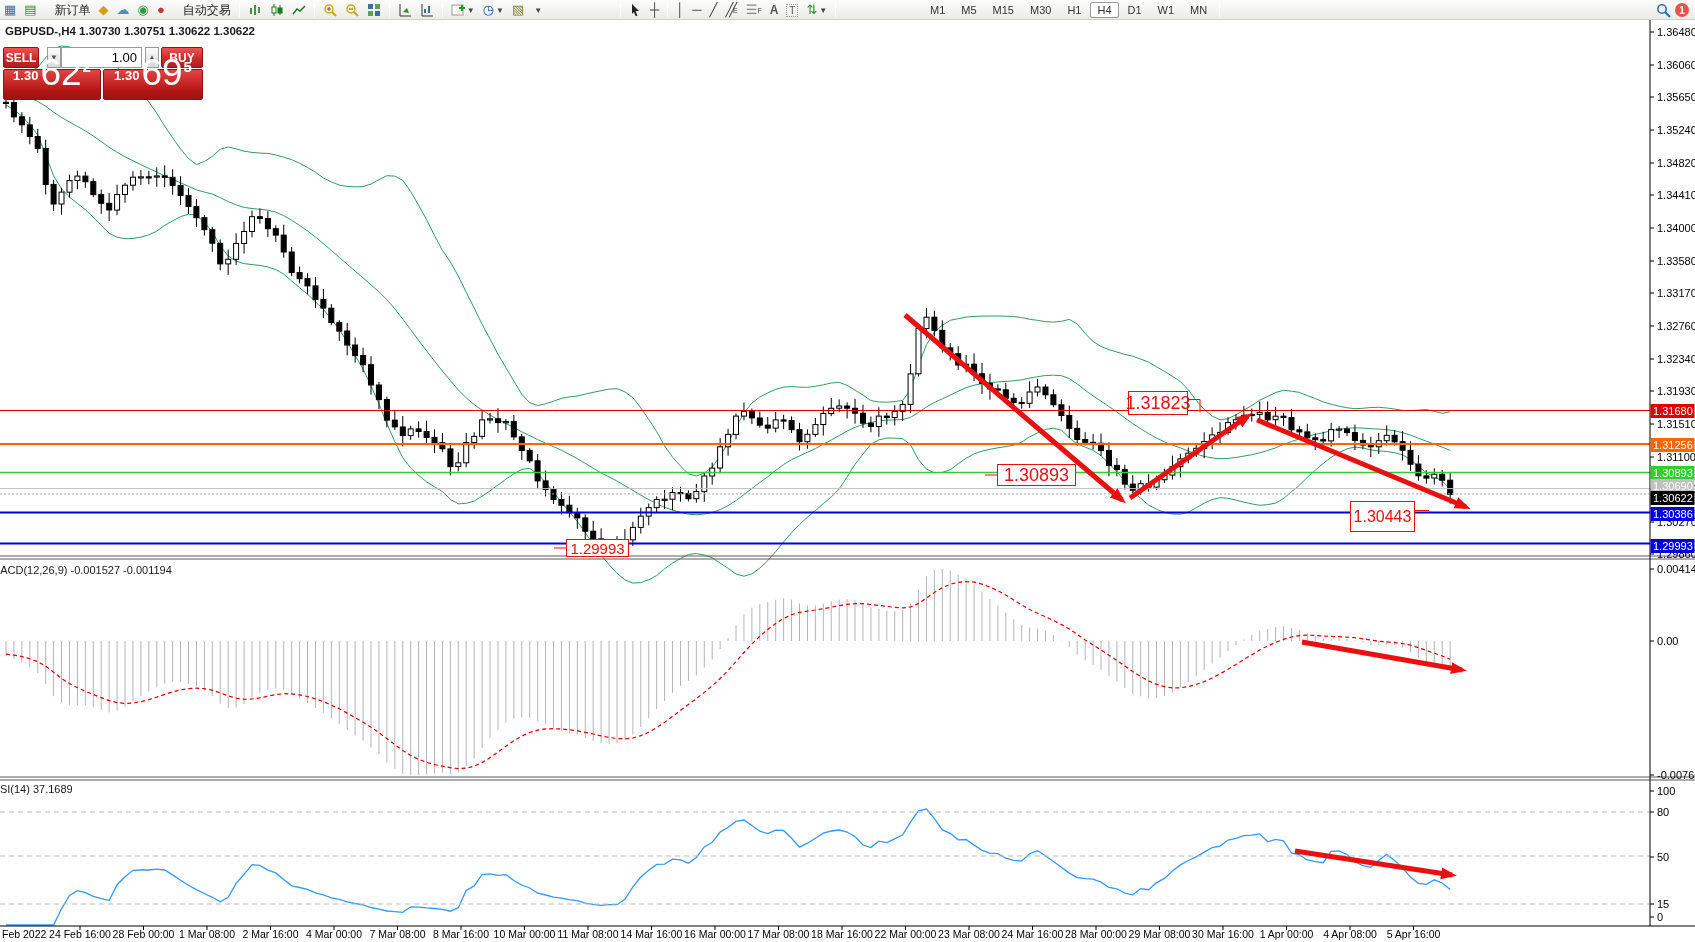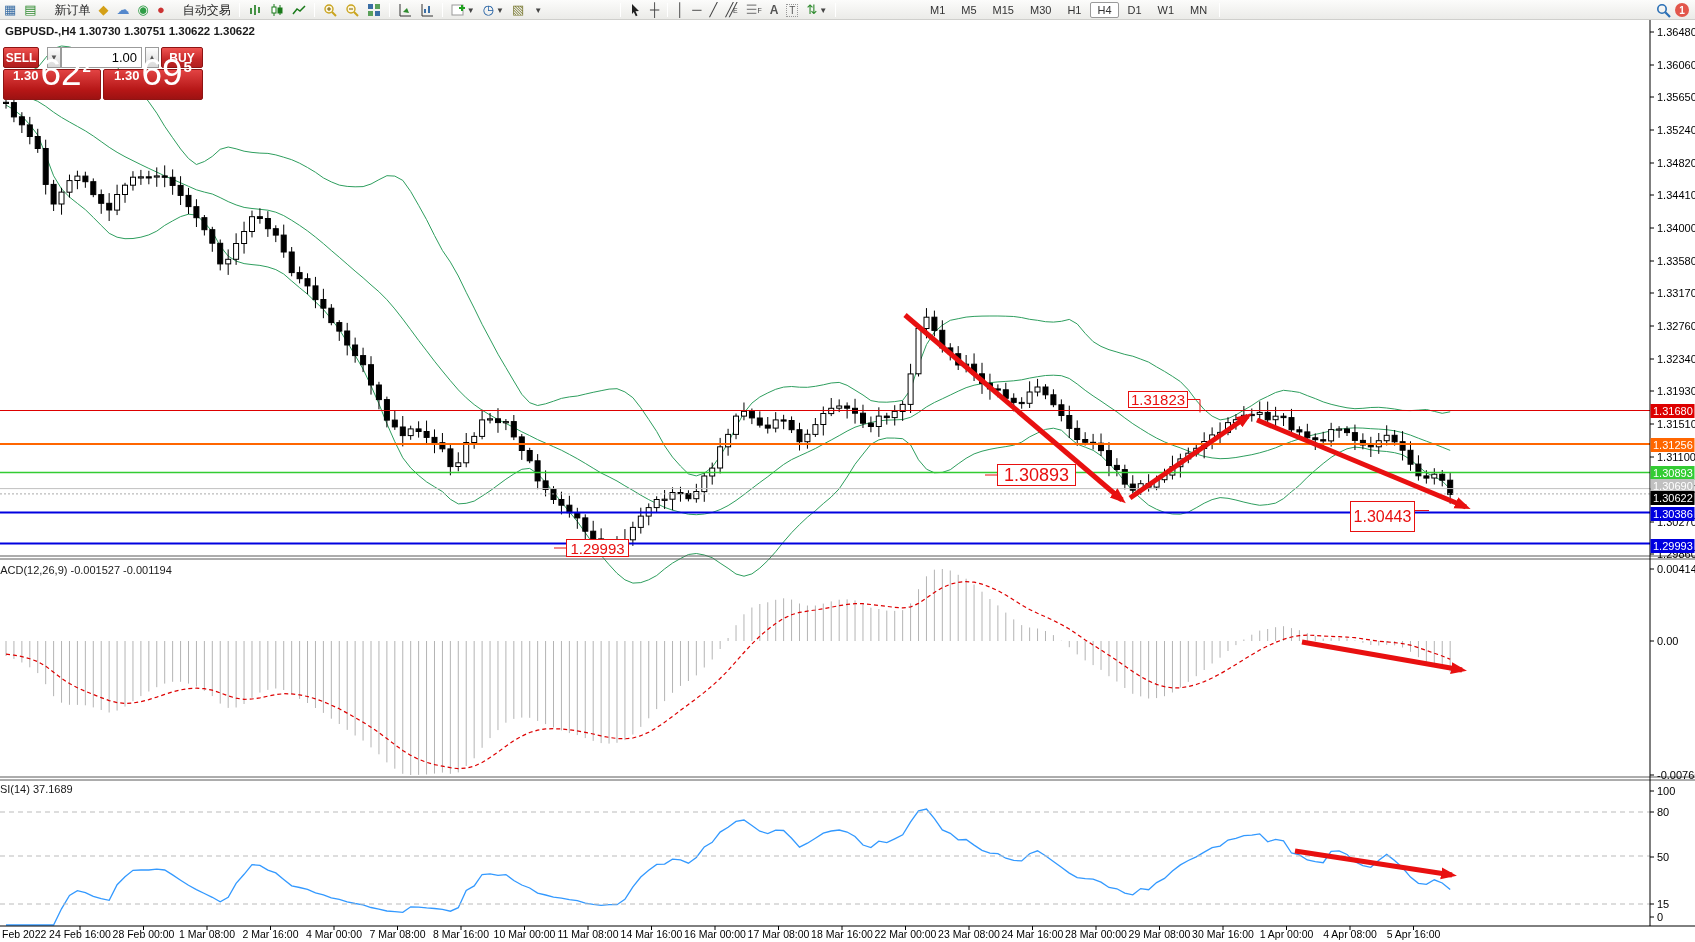--- a/index.html
+++ b/index.html
@@ -921,17 +921,17 @@
     <span class="qsmall">1.30</span>
       <span class="qbig">69</span>
       <span class="qsup">5</span>
   </div>
 </div>
 
 <div class="pane-label" style="left:-9px;top:564px">MACD(12,26,9) -0.001527 -0.001194</div>
 <div class="pane-label" style="left:-8px;top:783px">RSI(14) 37.1689</div>
 
 <div id="anno-layer">
-    <div class="anno" style="left: 1128px; top: 391px; width: 60px; height: 17px; font-size: 15px;">1.31823</div>
+    <div class="anno" style="left: 1128px; top: 391px; width: 60px; height: 24px; font-size: 18px;">1.31823</div>
     <div class="anno" style="left: 997px; top: 464px; width: 79px; height: 22px; font-size: 18px;">1.30893</div>
     <div class="anno" style="left: 1350px; top: 501px; width: 65px; height: 31px; font-size: 16px;">1.30443</div>
     <div class="anno" style="left: 566px; top: 539px; width: 63px; height: 18px; font-size: 15px;">1.29993</div>
   </div>
 
 </body></html>

